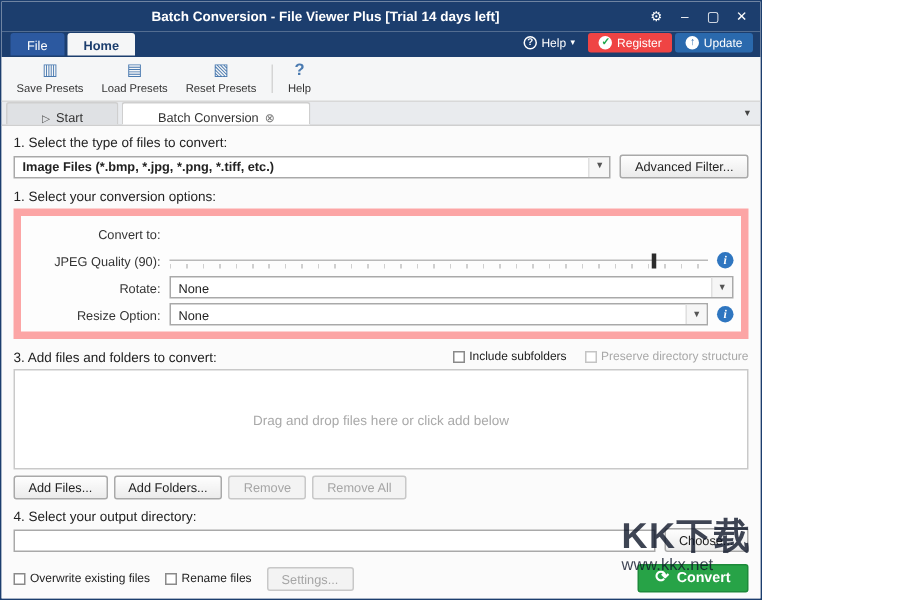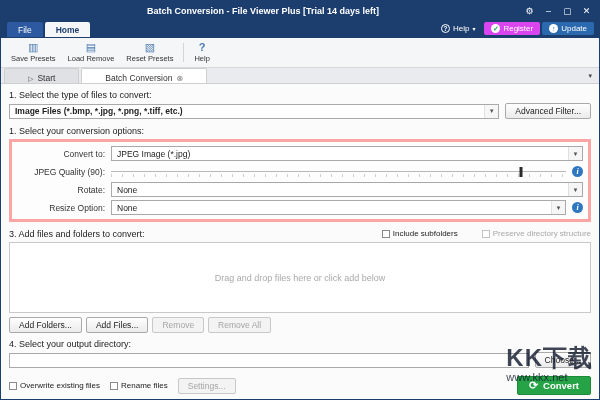--- a/index.html
+++ b/index.html
@@ -1,32 +1,32 @@
 <!DOCTYPE html>
 <html><head>
 <meta charset="utf-8">
 <style>
   *{box-sizing:border-box;margin:0;padding:0}
   html,body{width:600px;height:400px;font-family:"Liberation Sans",sans-serif;-webkit-font-smoothing:antialiased}
-  .app{width:600px;height:400px;border:1px solid #1c3e6e;background:#fbfbfb;position:relative;overflow:hidden;display:flex;flex-direction:column}
+  .app{width:508px;height:400px;border:1px solid #1c3e6e;background:#fbfbfb;position:relative;overflow:hidden;display:flex;flex-direction:column}
 
   
   .titlebar{height:20px;background:#1c3e6e;display:flex;align-items:center;color:#fff;padding:0 4px;flex:none}
   .titlebar .title{flex:1;text-align:center;font-size:9px;font-weight:bold;white-space:nowrap;overflow:hidden}
   .tb-controls{display:flex;gap:2px}
   .tb-btn{width:17px;height:15px;display:flex;align-items:center;justify-content:center;font-size:9px;color:#fff;cursor:default}
 
   
   .menubar{height:17px;background:#1c3e6e;display:flex;align-items:center;padding:0 3px 0 6px;flex:none}
   .mtab{font-size:8.5px;padding:2.5px 11px;color:#fff;border-radius:2px 2px 0 0}
   .mtab.file{background:#2c59a0;margin-right:2px}
   .mtab.home{background:#f5f6f7;color:#1c3e6e;font-weight:bold}
   .flex-spacer{flex:1}
   .topbtn{display:flex;align-items:center;gap:3px;font-size:8px;color:#fff;padding:0 7px;margin:0 2px 2px 0;border-radius:2px;height:13px;white-space:nowrap}
-  .topbtn.register{background:#d946ef}
+  .topbtn.register{background:#ef4444}
   .topbtn.update{background:#2a69ad}
   .ico-circle{width:9px;height:9px;border-radius:50%;background:#fff;display:flex;align-items:center;justify-content:center;font-size:7px;font-weight:bold;line-height:9px}
   .ico-ring{width:9px;height:9px;border-radius:50%;border:1px solid #fff;display:flex;align-items:center;justify-content:center;font-size:6.5px;font-weight:bold;color:#fff}
   .caret{font-size:6px;line-height:6px}
 
   
   .ribbon{height:30px;background:#f5f6f7;border-bottom:1px solid #d8d8d8;display:flex;align-items:stretch;padding:1px 4px;flex:none}
   .rbtn{display:flex;flex-direction:column;align-items:center;justify-content:center;padding:1px 6px;font-size:7.5px;color:#333;gap:1px;white-space:nowrap}
   .rbtn .ric{font-size:11px;line-height:11px;color:#4a7ab0}
   .rsep{width:1px;background:#d5d5d5;margin:4px 4px}
@@ -43,33 +43,33 @@
   .content{flex:1;padding:5px 8px 4px;position:relative;font-size:9px;color:#222;display:flex;flex-direction:column;background:#fbfbfb;overflow:hidden}
   .sec-title{font-size:9px;color:#222;margin:1px 0 3px;white-space:nowrap}
 
   .hrow{display:flex;align-items:center;gap:6px;margin-bottom:6px}
   .combo{position:relative;flex:1;height:15px;border:1px solid #a9a9a9;background:#fff;display:flex;align-items:center;padding:0 16px 0 5px;font-size:8.5px;white-space:nowrap;overflow:hidden}
   .combo.bold{font-weight:bold}
   .combo .arrow{position:absolute;right:0;top:0;bottom:0;width:14px;display:flex;align-items:center;justify-content:center;font-size:6px;color:#555;border-left:1px solid #e0e0e0;background:#f6f6f6}
   .btn{height:16px;padding:0 9px;font-size:8.5px;background:linear-gradient(#fefefe,#ebebeb);border:1px solid #a9a9a9;border-radius:2px;color:#222;display:flex;align-items:center;justify-content:center;white-space:nowrap}
   .btn.disabled{color:#a5a5a5;background:#f3f3f3;border-color:#c8c8c8}
 
-  .panel{border:3px solid #fca5a5;background:#fdfdfd;padding:4px 5px;margin-bottom:6px;display:flex;flex-direction:column;gap:3px}
+  .panel{border:5px solid #fca5a5;background:#fdfdfd;padding:4px 5px;margin-bottom:6px;display:flex;flex-direction:column;gap:3px}
   .prow{display:flex;align-items:center;gap:6px;height:15px}
   .plabel{width:88px;text-align:right;font-size:8.5px;color:#333;flex:none;white-space:nowrap}
   .info{width:11px;height:11px;border-radius:50%;background:#2f76c0;color:#fff;font-size:8px;font-weight:bold;display:flex;align-items:center;justify-content:center;flex:none;font-family:"Liberation Serif",serif;font-style:italic}
 
   .slider{flex:1;position:relative;height:12px}
   .slider .track{position:absolute;left:0;right:0;top:5px;height:1px;background:#b9b9b9}
   .slider .ticks{position:absolute;left:0;right:0;top:8px;height:3px;background-image:repeating-linear-gradient(to right,#cfcfcf 0 1px,transparent 1px 11px)}
   .slider .thumb{position:absolute;top:1px;width:3px;height:10px;background:#2b2b2b;transform:translateX(-50%)}
 
   .s3head{display:flex;align-items:flex-start;margin:1px 0 3px}
   .s3head .sec-title{margin:0}
-  .check{display:flex;align-items:center;gap:3px;font-size:8px;color:#222;margin-left:24px;white-space:nowrap}
+  .check{display:flex;align-items:center;gap:3px;font-size:8px;color:#222;margin-left:12px;white-space:nowrap}
   .box{width:8px;height:8px;border:1px solid #8a8a8a;background:#fff;flex:none}
   .check.disabled{color:#a8a8a8}
   .check.disabled .box{border-color:#c4c4c4}
 
   .dropzone{border:1px solid #c9c9c9;background:#fff;flex:1;min-height:56px;display:flex;align-items:center;justify-content:center;color:#a9a9a9;font-size:9px;margin-bottom:4px}
   .filebtns{display:flex;gap:4px;margin-bottom:5px}
 
   .textinput{flex:1;height:15px;border:1px solid #a9a9a9;background:#fff;font-size:8.5px;padding:0 4px;font-family:inherit;outline:none}
 
   .footer{display:flex;align-items:center;gap:10px;margin-top:2px}
@@ -114,21 +114,21 @@
     </div>
   </div>
 
   <div class="ribbon">
     <div class="rbtn">
       <span class="ric">▥</span>
       <span>Save Presets</span>
     </div>
     <div class="rbtn">
       <span class="ric">▤</span>
-      <span>Load Remove</span>
+      <span>Load Presets</span>
     </div>
     <div class="rbtn">
       <span class="ric">▧</span>
       <span>Reset Presets</span>
     </div>
     <div class="rsep"></div>
     <div class="rbtn">
       <span class="ric" style="font-weight:bold">?</span>
       <span>Help</span>
     </div>
@@ -155,24 +155,20 @@
         <span>Image Files (*.bmp, *.jpg, *.png, *.tiff, etc.)</span>
         <span class="arrow">▼</span>
       </div>
       <button class="btn">Advanced Filter...</button>
     </div>
 
     <div class="sec-title">1. Select your conversion options:</div>
     <div class="panel">
       <div class="prow">
         <div class="plabel">Convert to:</div>
-        <div class="combo">
-          <span>JPEG Image (*.jpg)</span>
-          <span class="arrow">▼</span>
-        </div>
       </div>
       <div class="prow">
         <div class="plabel">JPEG Quality (90):</div>
         <div class="slider">
           <div class="track"></div>
           <div class="ticks"></div>
           <div class="thumb" style="left: 90%;"></div>
         </div>
         <div class="info">i</div>
       </div>
@@ -204,22 +200,22 @@
         <span class="box"></span>
         <span>Preserve directory structure</span>
       </div>
     </div>
 
     <div class="dropzone">
       <span>Drag and drop files here or click add below</span>
     </div>
 
     <div class="filebtns">
+      <button class="btn">Add Files...</button>
       <button class="btn">Add Folders...</button>
-      <button class="btn">Add Files...</button>
       <button class="btn disabled">Remove</button>
       <button class="btn disabled">Remove All</button>
     </div>
 
     <div class="sec-title">4. Select your output directory:</div>
     <div class="hrow">
       <input class="textinput" type="text" value="" style="">
       <button class="btn">Choose...</button>
     </div>
 

